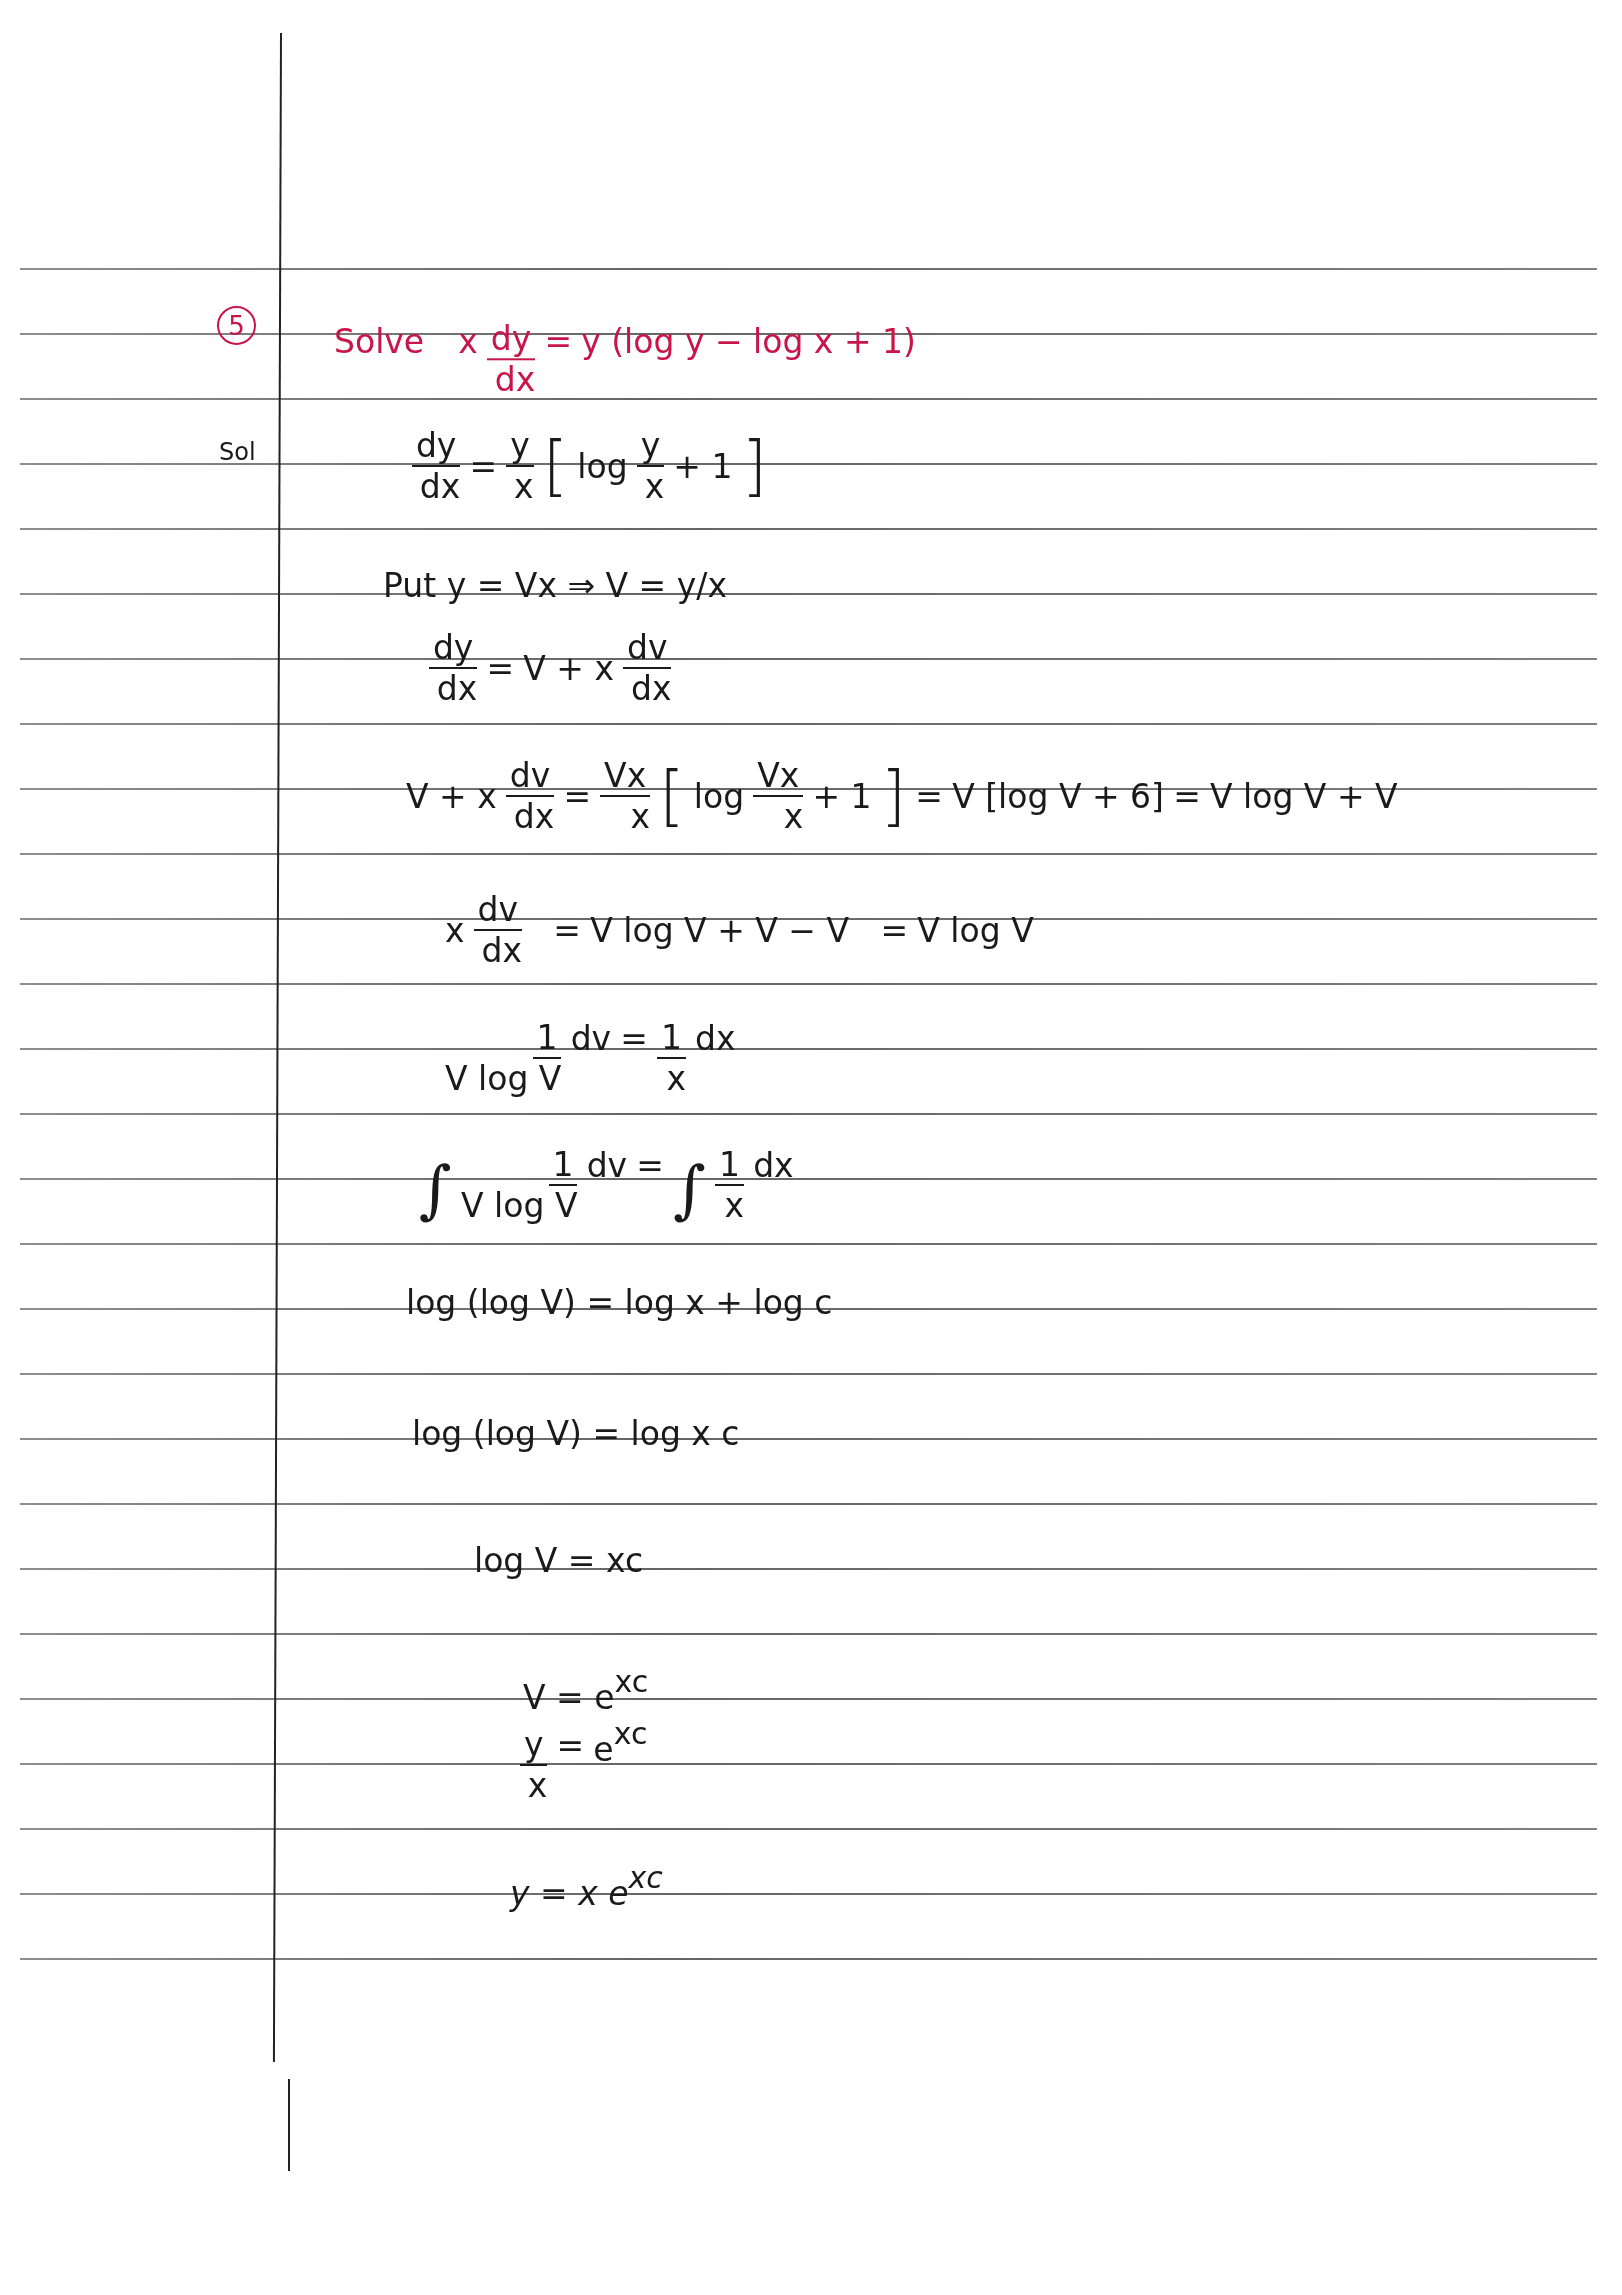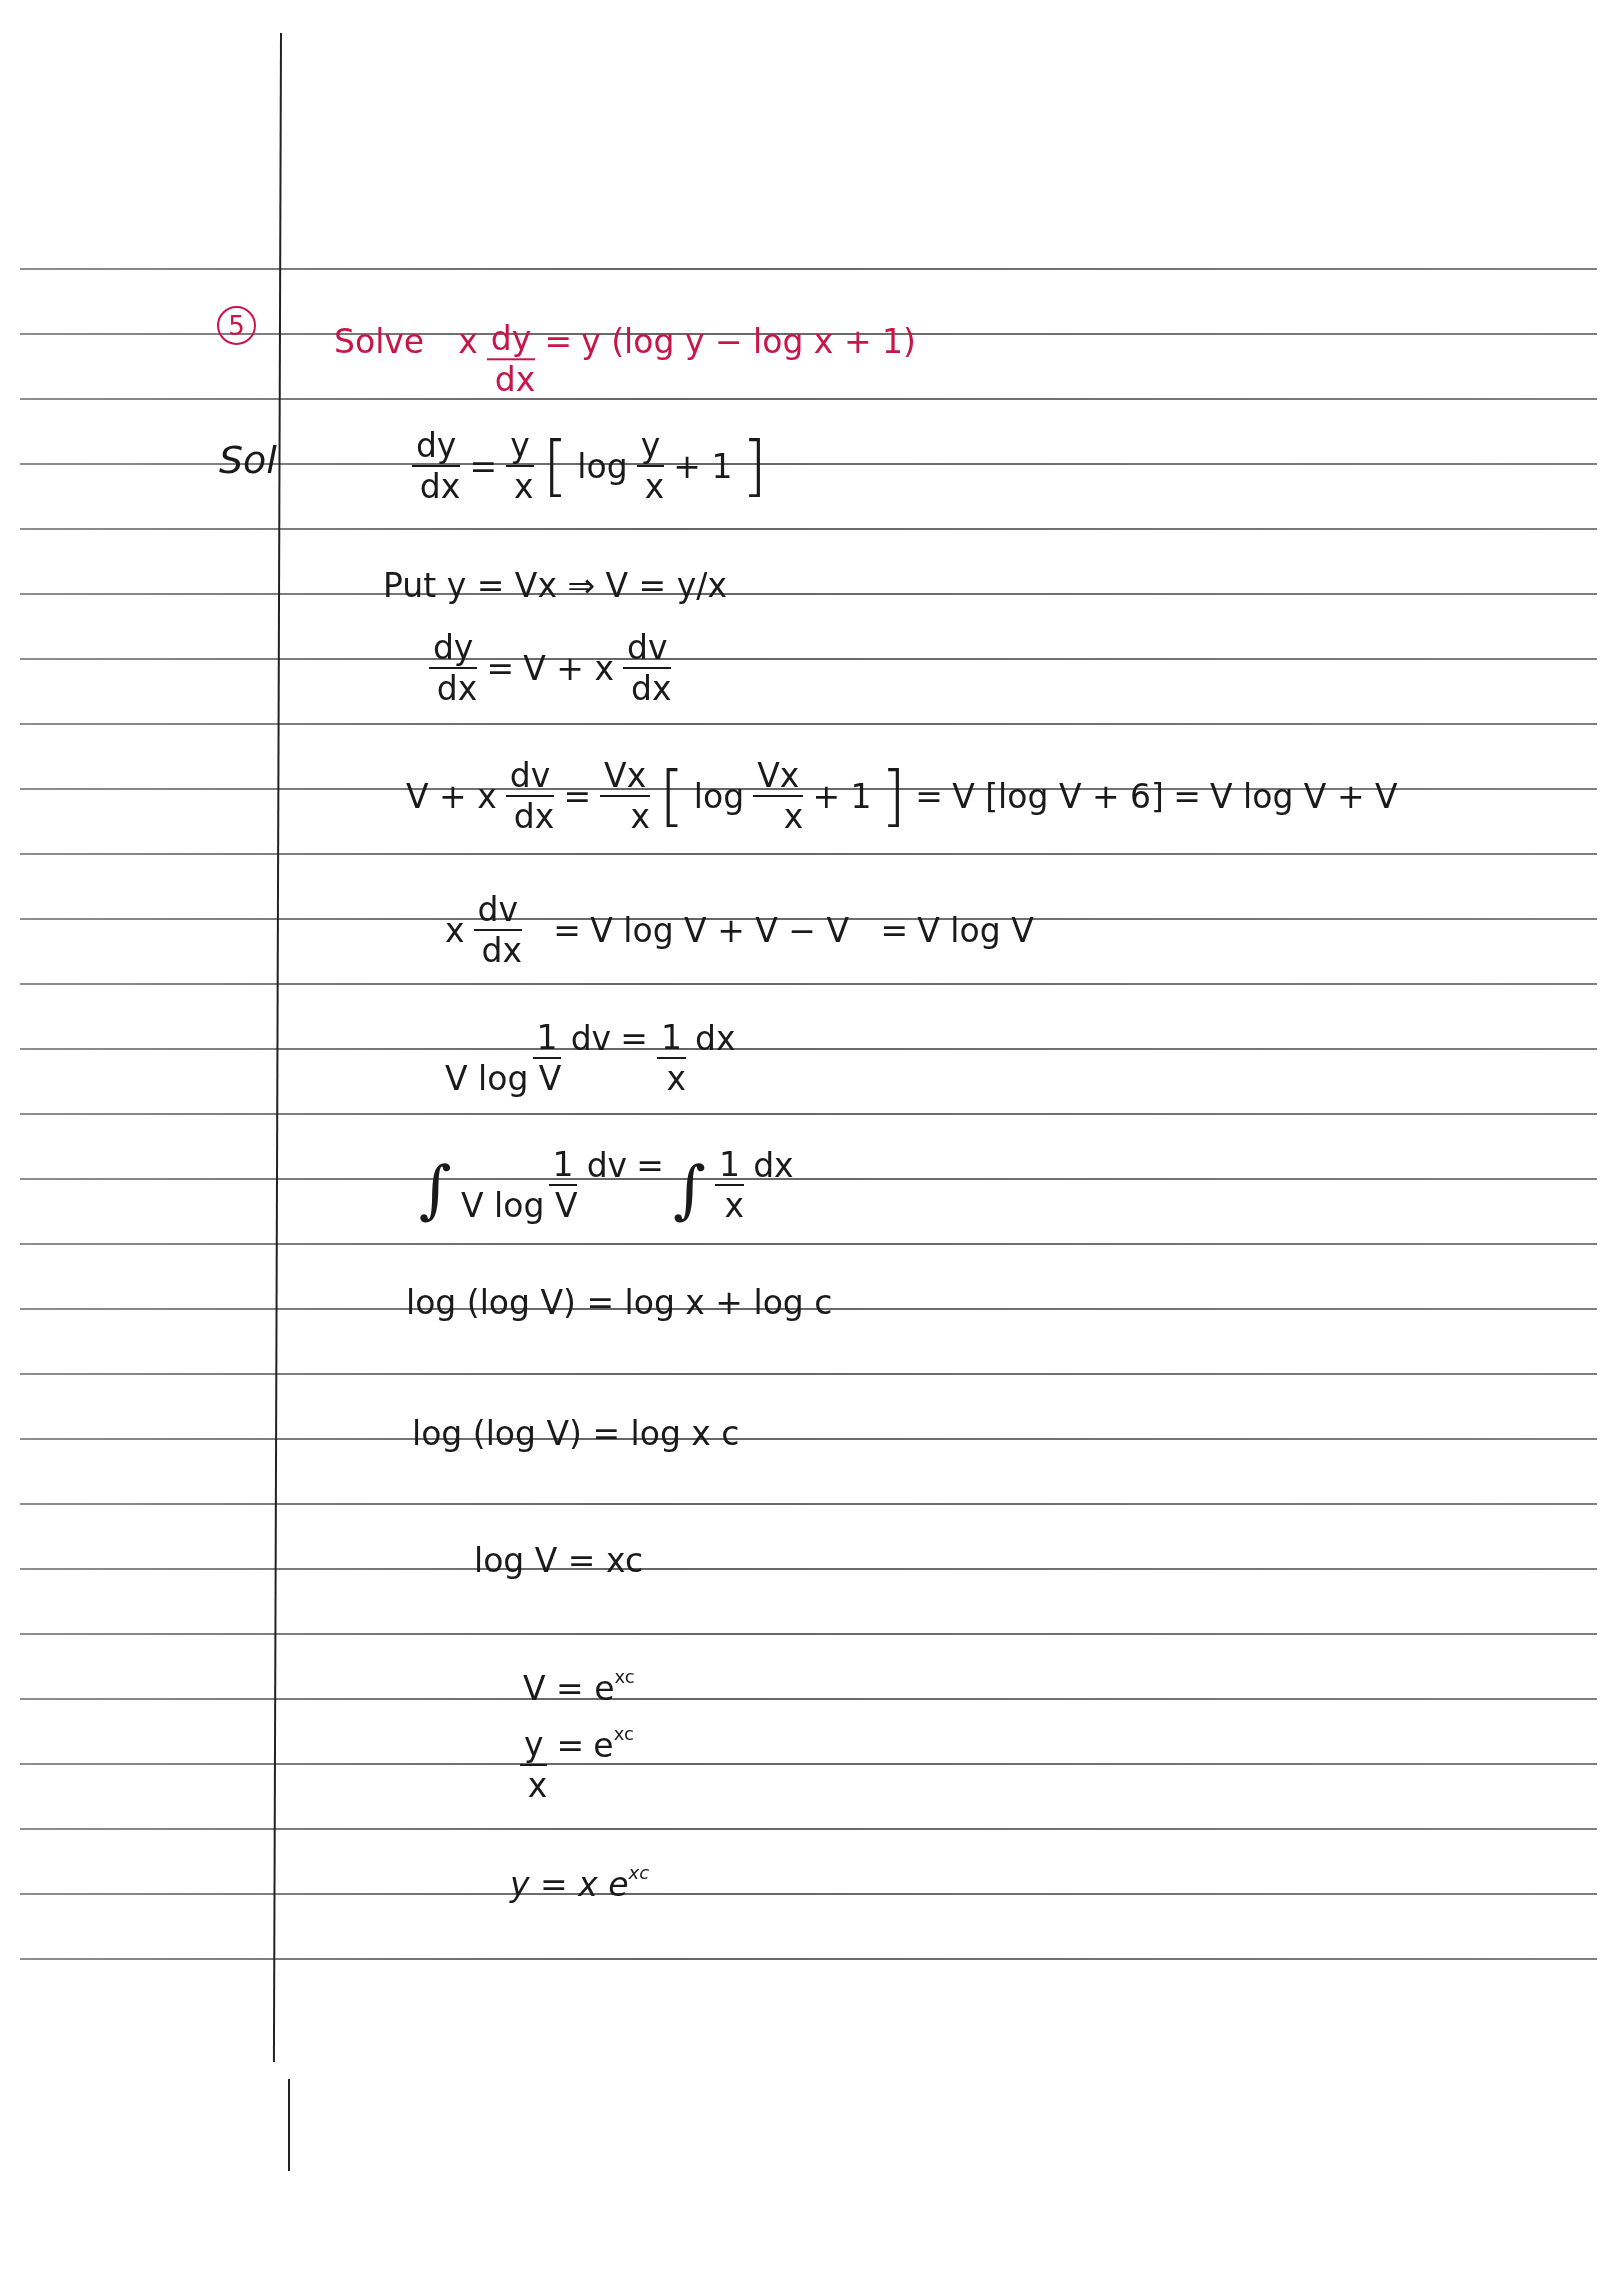--- a/index.html
+++ b/index.html
@@ -10,22 +10,22 @@
   .margin { position:absolute; width:2px; background:#222; }
   .eq { position:absolute; font-size:33px; line-height:1; white-space:nowrap;
         display:flex; align-items:center; gap:9.2px; }
   .red { color:#c8154a; }
   .frac { display:inline-flex; flex-direction:column; align-items:flex-end; vertical-align:middle; }
   .frac .num { padding:0 3.9px 2.6px; border-bottom:2.6px solid currentColor; }
   .frac .den { padding-top:3.9px; }
   .circ { display:inline-flex; align-items:center; justify-content:center;
           width:35px; height:35px; border:2.6px solid #c8154a; border-radius:50%;
           color:#c8154a; font-size:26px; }
-  .label { position:absolute; font-size:38px;font-style:italic; }
-  sup { font-size:18px; position:relative; top:-5.2px; }
+  .label { position:absolute; font-size:24px; }
+  sup { font-size:30px; position:relative; top:-5.2px; }
   .int { font-size:63px; font-family:"DejaVu Serif", serif; transform:translateY(3.9px); }
   .bracket { font-size:65px; font-weight:200; transform:translateY(-1.3px); }
 </style>
 </head>
 <body>
 
 <div id="rules">
     <div class="rule" style="top: 268px;"></div>
     <div class="rule" style="top: 333px;"></div>
     <div class="rule" style="top: 398px;"></div>

